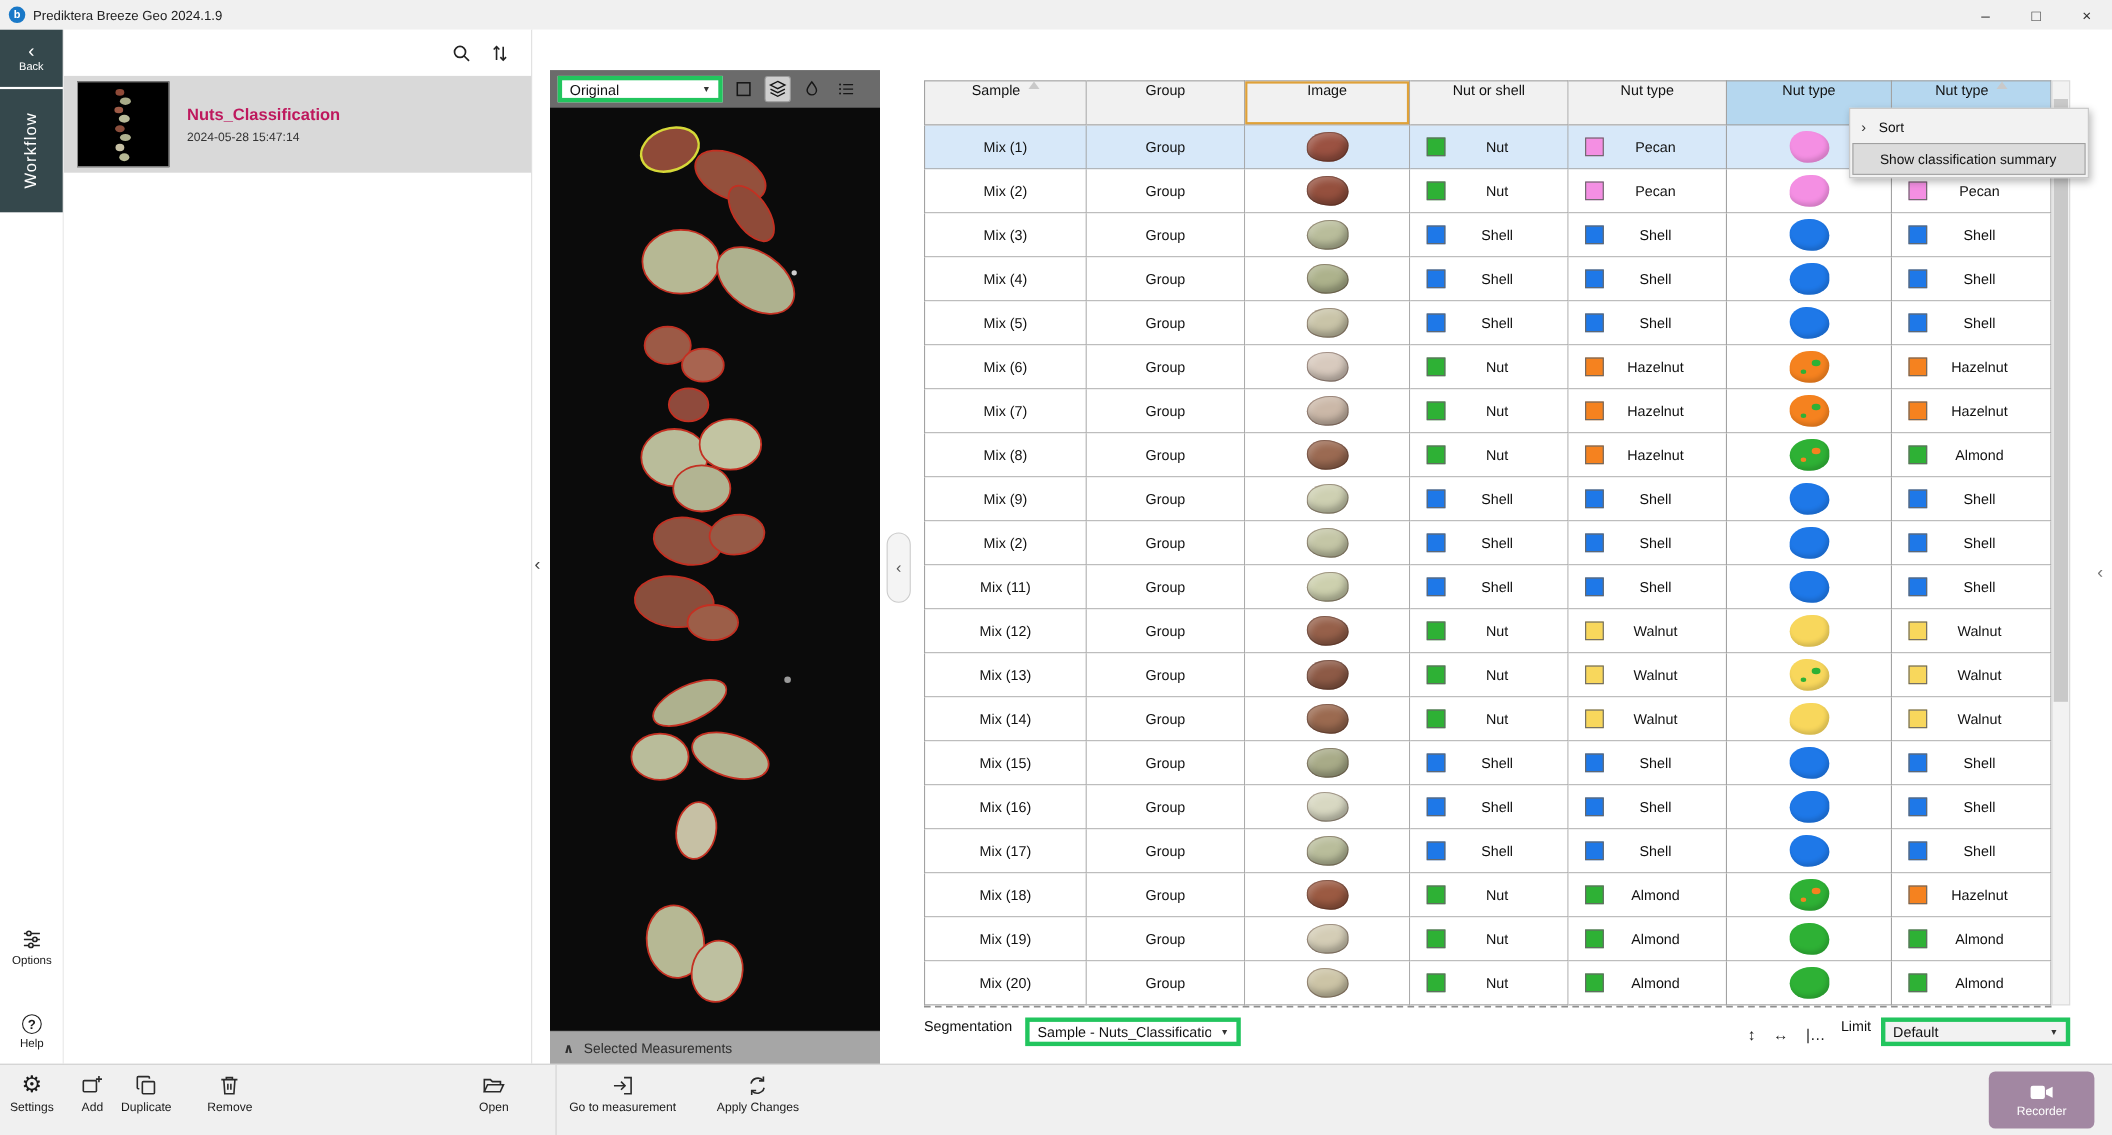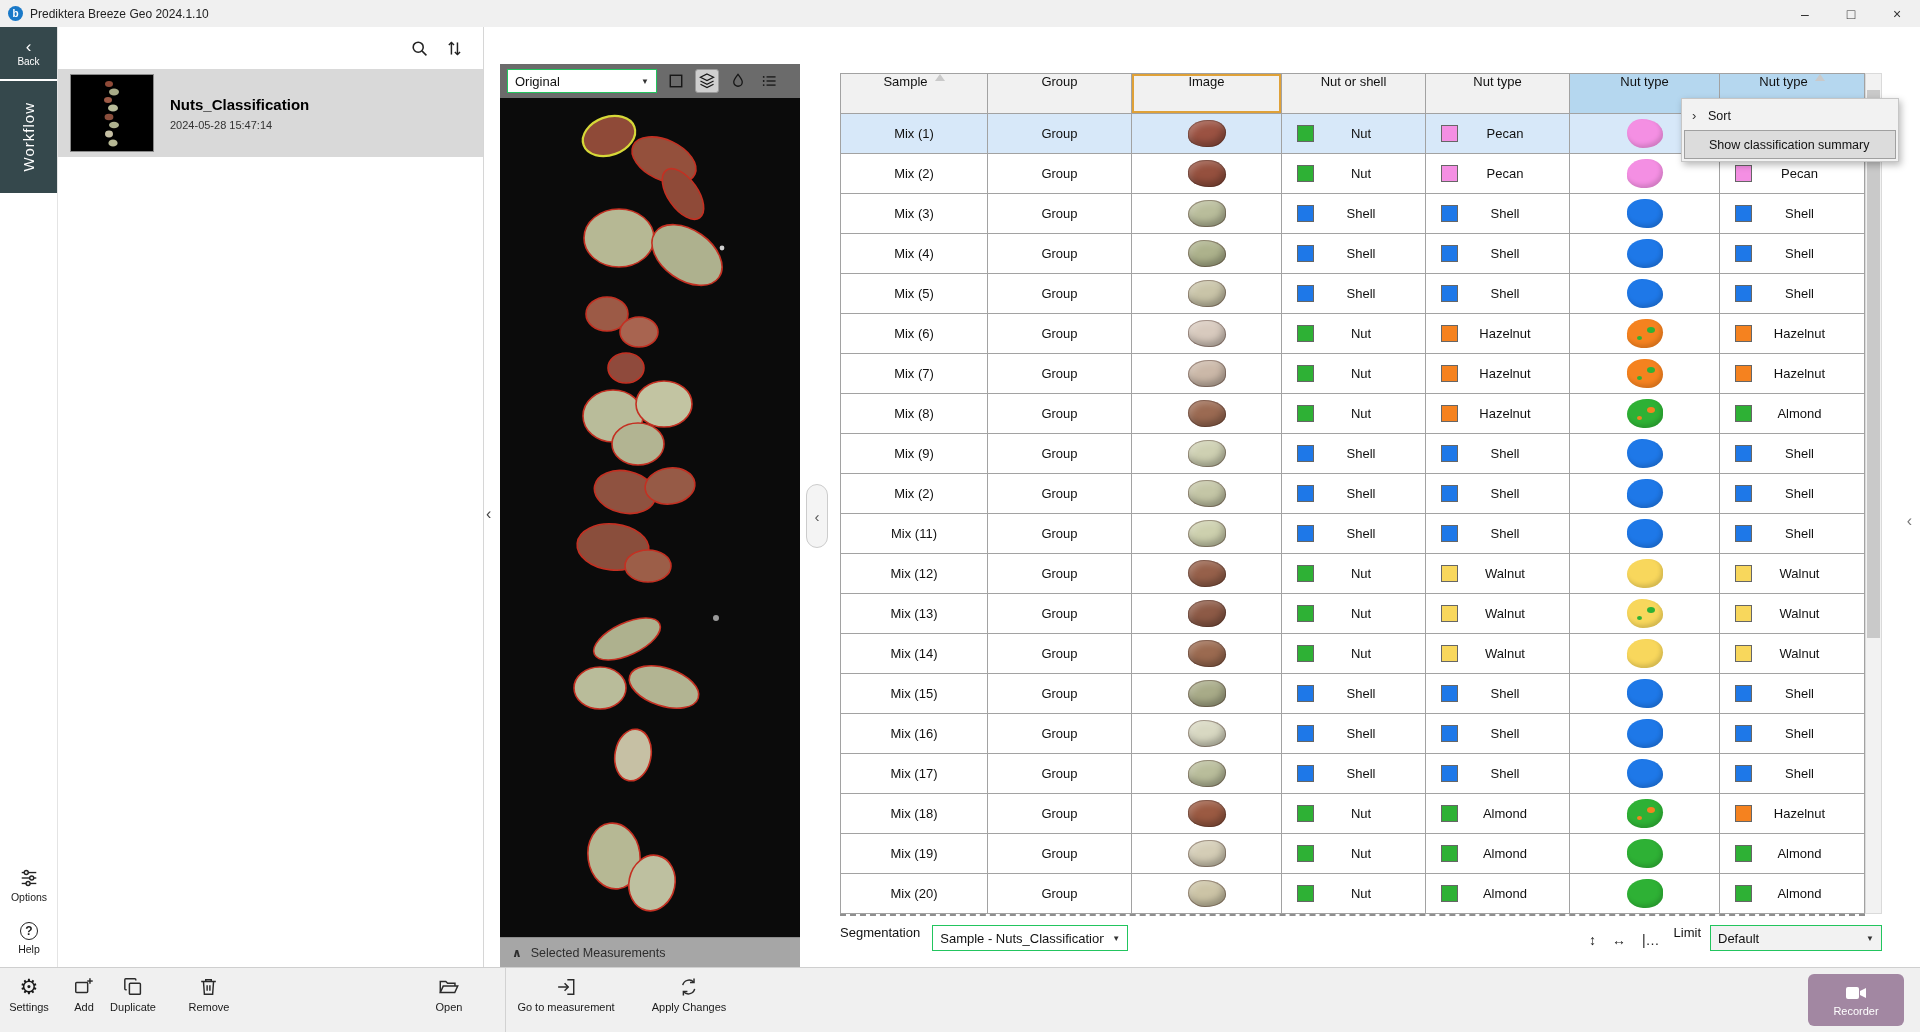--- a/index.html
+++ b/index.html
@@ -15,45 +15,45 @@
   .win-btn { width:46px; height:27px; display:flex; align-items:center; justify-content:center; font-size:14px; color:#333; }
 
   
   .rail { position:absolute; left:0; top:27px; width:58px; bottom:65px; background:#fff; border-right:1px solid #e4e4e4; }
   .back-btn { height:52px; background:#35484c; color:#fff; display:flex; flex-direction:column; align-items:center; justify-content:center; cursor:pointer; }
   .back-btn .chev { font-size:17px; line-height:14px; }
   .back-btn .lbl { font-size:10px; margin-top:2px; }
   .workflow-tile { margin-top:2px; height:112px; background:#35484c; display:flex; align-items:center; justify-content:center; }
   .workflow-text { writing-mode:vertical-rl; transform:rotate(180deg); color:#fff; font-size:15px; letter-spacing:1px; font-weight:500; }
   .rail-item { position:absolute; left:0; width:58px; display:flex; flex-direction:column; align-items:center; gap:3px; font-size:10.5px; color:#1a1a1a; }
-  .rail-item.options { bottom:64px; }
+  .rail-item.options { bottom:88px; }
   .rail-item.help { bottom:12px; }
   .help-circle { width:18px; height:18px; border:1.5px solid #222; border-radius:50%; display:flex; align-items:center; justify-content:center; font-size:12px; font-weight:bold; }
 
   
   .project-panel { position:absolute; left:58px; top:27px; width:426px; bottom:65px; background:#fff; border-right:1px solid #d6d6d6; }
   .pp-toolbar { height:42px; display:flex; align-items:center; justify-content:flex-end; gap:16px; padding-right:20px; }
   .pp-item { height:88px; background:#d9d9d9; display:flex; align-items:center; padding:0 12px; }
   .pp-thumb { width:84px; height:78px; background:#000; border:1px solid #8a8a8a; margin-right:16px; flex:none; }
-  .pp-title { font-size:15px; font-weight:bold; color:#000000; }
+  .pp-title { font-size:15px; font-weight:bold; color:#be185d; }
   .pp-sub { font-size:11px; color:#333; margin-top:6px; }
   .gutter { position:absolute; left:484px; top:27px; width:16px; bottom:65px; background:#fff; }
   .gutter .chev { position:absolute; left:2px; top:478px; color:#444; font-size:16px; }
 
   
   .main { position:absolute; left:500px; top:27px; right:0; bottom:65px; background:#fff; }
   .tabbar { height:37px; background:#e6e6e6; border-bottom:1px solid #d2d2d2; display:flex; padding-left:27px; }
   .tab { width:137px; display:flex; align-items:center; justify-content:center; font-size:13px; color:#222; border-right:1px solid #d9d9d9; cursor:pointer; }
   .tab:first-child { border-left:1px solid #d9d9d9; }
   .tab.active { background:#fff; border-bottom:1px solid #fff; margin-bottom:-1px; }
 
   
   .viewer { position:absolute; left:0; top:37px; width:300px; bottom:0; display:flex; flex-direction:column; background:#3a3a3a; }
   .viewer-toolbar { height:34px; background:#6b6b6b; display:flex; align-items:center; gap:7px; padding:0 7px; }
-  .fake-select { background:#fff; border:1px solid #22c55e; height:24px; display:flex; align-items:center; padding:0 7px; font-size:13px; color:#111; cursor:pointer; }
+  .fake-select { background:#fff; border:4px solid #22c55e; height:24px; display:flex; align-items:center; padding:0 7px; font-size:13px; color:#111; cursor:pointer; }
   .fake-select .fs-label { flex:1; white-space:nowrap; overflow:hidden; }
   .fake-select .caret { font-size:8px; color:#333; margin-left:8px; }
   .layer-select { width:150px; }
   .vbtn { width:24px; height:24px; display:flex; align-items:center; justify-content:center; border-radius:3px; cursor:pointer; }
   .vbtn.active { background:#cfcfcf; border:1px solid #9a9a9a; }
   .viewer-image { flex:1; background:#0b0b0b; position:relative; overflow:hidden; }
   .viewer-image svg { position:absolute; inset:0; }
   .sm-bar { height:30px; background:#a6a6a6; border-top:1px solid #8d8d8d; display:flex; align-items:center; gap:9px; padding-left:12px; font-size:12.5px; color:#2e2e2e; cursor:pointer; }
   .sm-bar .chev { font-weight:bold; font-size:12px; }
 
@@ -110,21 +110,21 @@
 
   svg.icon { display:block; }
 </style>
 </head>
 <body>
 
 <div class="screen">
 
   <div class="titlebar">
     <div class="app-icon">b</div>
-    <div class="app-title">Prediktera Breeze Geo 2024.1.10</div>
+    <div class="app-title">Prediktera Breeze Geo 2024.1.9</div>
     <div class="win-btns">
       <div class="win-btn">–</div>
       <div class="win-btn">□</div>
       <div class="win-btn">×</div>
     </div>
   </div>
 
   <div class="rail">
     <div class="back-btn">
       <span class="chev">‹</span>

